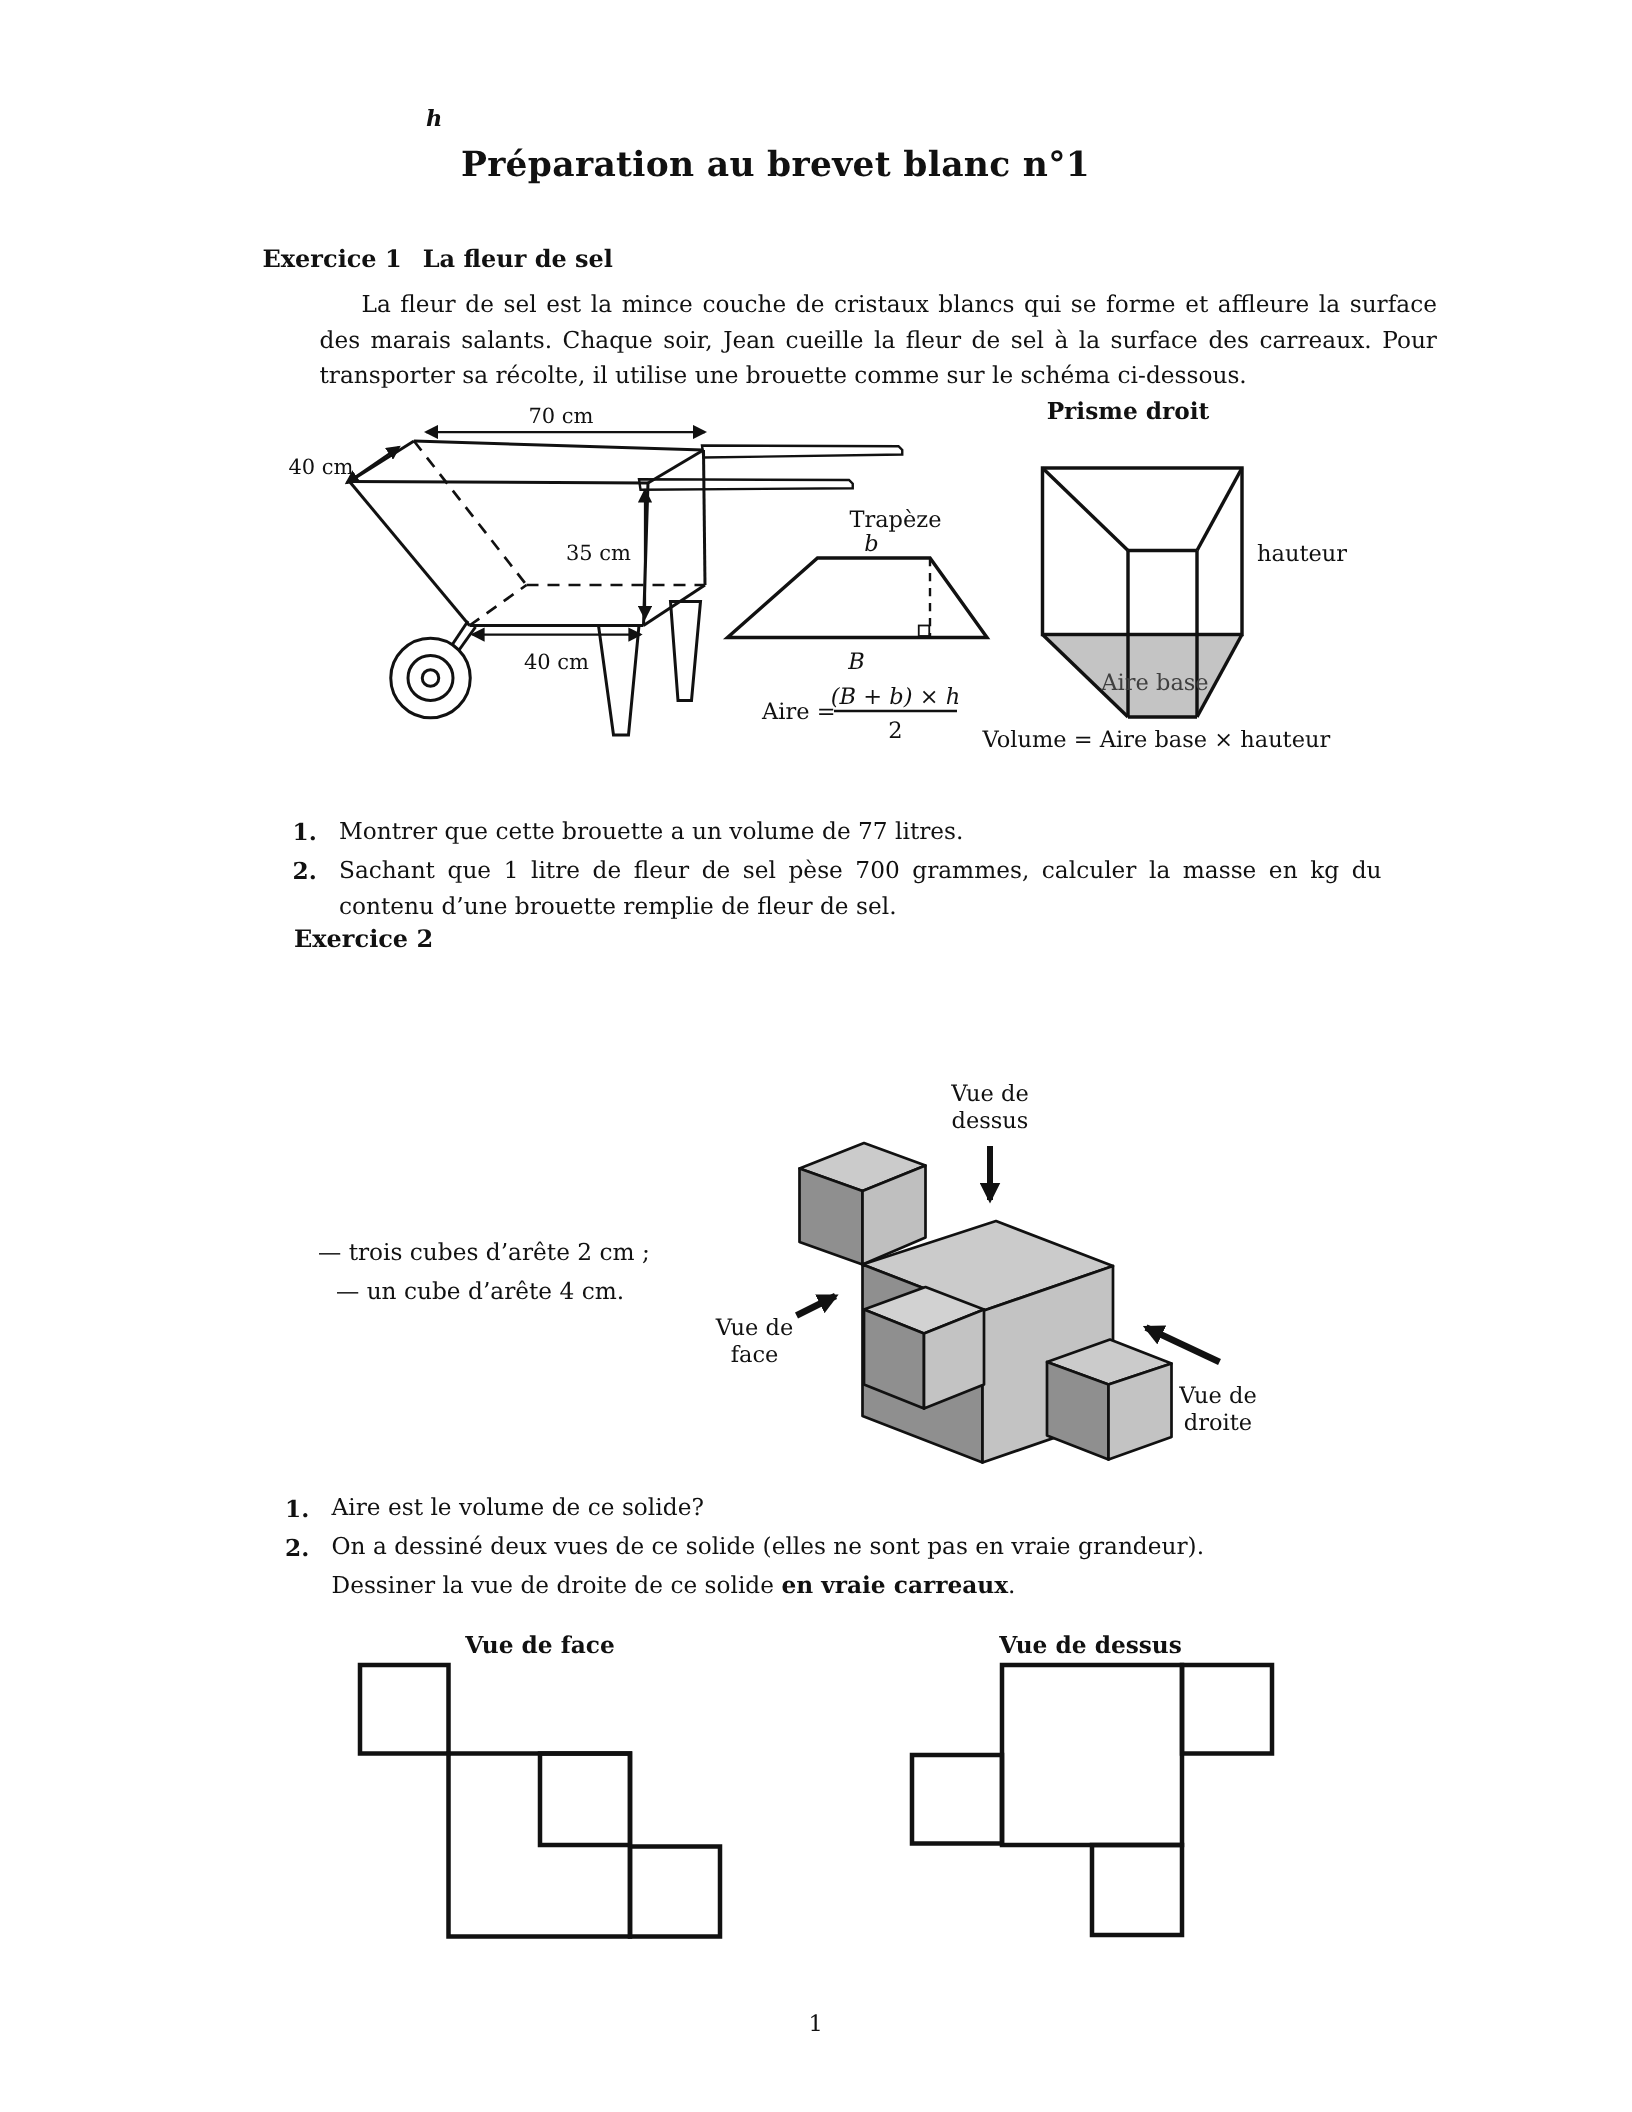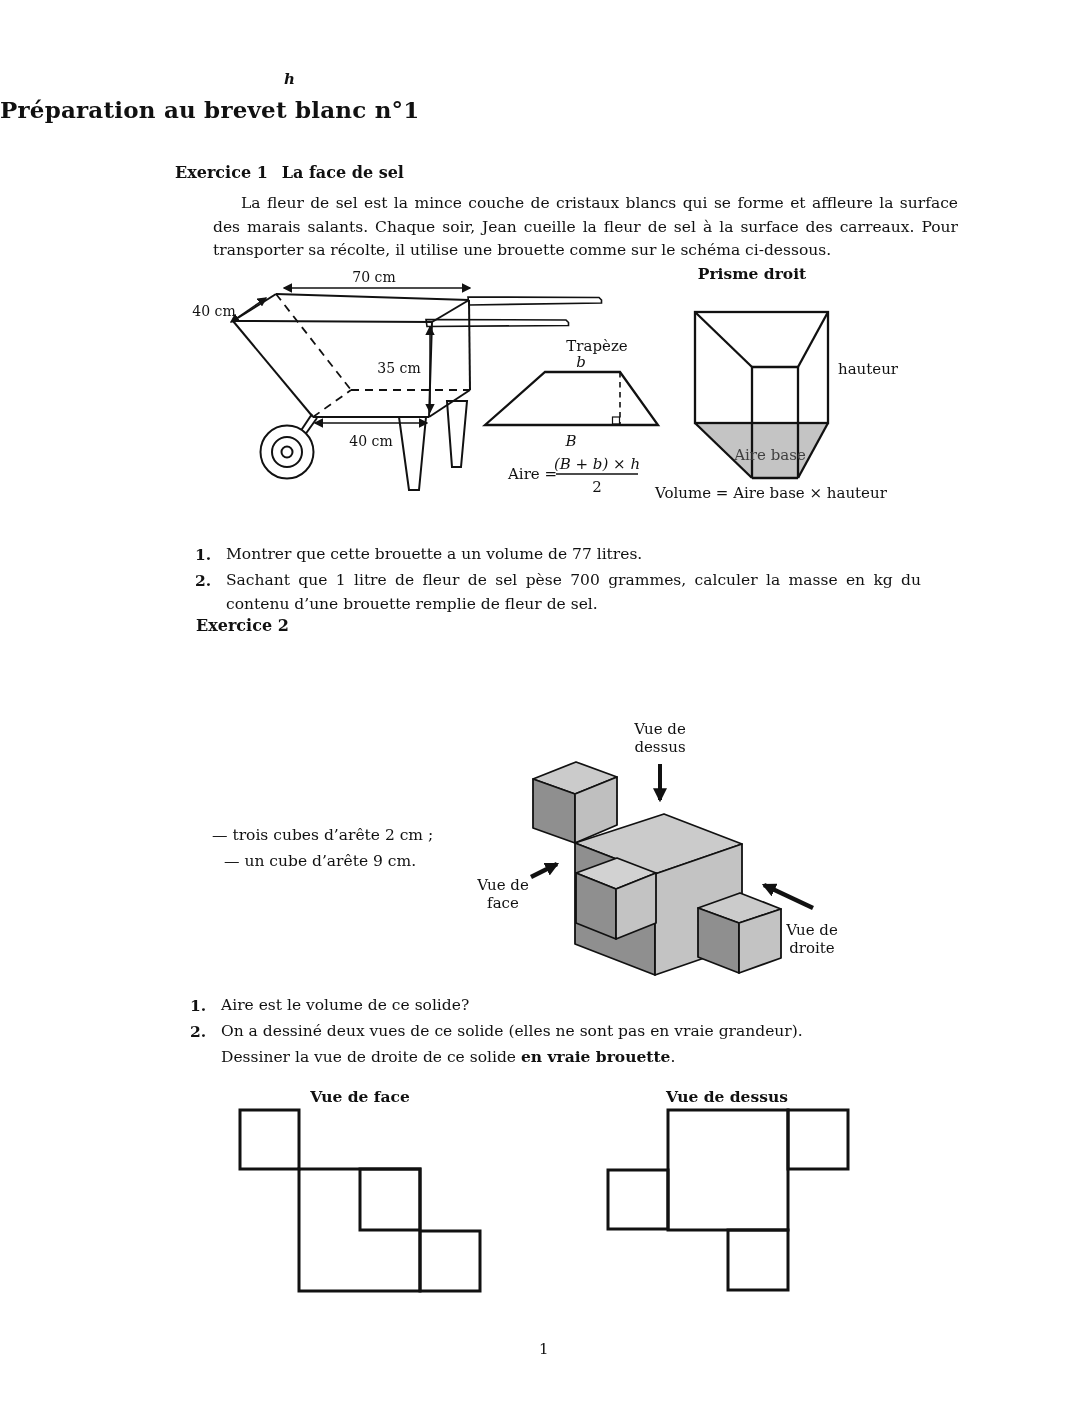--- a/index.html
+++ b/index.html
@@ -3,21 +3,21 @@
 <meta charset="utf-8">
 <style>
   html,body{margin:0;padding:0;background:#ffffff;}
   #page{
     position:relative;width:1088px;height:1408px;background:#ffffff;
     font-family:"DejaVu Serif","Liberation Serif",serif;color:#111;
     overflow:hidden;
   }
   .abs{position:absolute;}
   .stray-h{font-style:italic;font-weight:bold;font-size:15px;}
-  .doc-title{width:1034px;text-align:left;font-size:23px;font-weight:bold;letter-spacing:.2px;}
+  .doc-title{width:1034px;text-align:center;font-size:23px;font-weight:bold;letter-spacing:.2px;}
   .ex-head{font-size:16px;font-weight:bold;}
   .ex-head .gap{display:inline-block;width:14px;}
   .body-text{font-size:15.5px;line-height:23.5px;text-align:justify;margin-left:40px;}
   .indent{text-indent:28px;}
   .qrow{font-size:15.5px;line-height:23.5px;}
   .qrow .qnum{position:absolute;left:0;top:0;font-weight:bold;}
   .qrow .qtext{display:block;padding-left:31px;text-align:justify;}
   .pagenum{font-size:15px;}
   svg text{font-family:"DejaVu Serif","Liberation Serif",serif;fill:#111;}
   .lbl{font-size:15px;}
@@ -29,21 +29,21 @@
 </head>
 <body>
 
 <div id="page">
 
   <div class="abs stray-h" style="left:284px;top:70px;">h</div>
 
   <div class="abs doc-title" style="left:0;top:96px;">Préparation au brevet blanc n°1</div>
 
   <div class="abs ex-head" style="left:175px;top:163px;">
-    <span>Exercice 1</span><span class="gap"></span><span>La face de sel</span>
+    <span>Exercice 1</span><span class="gap"></span><span>La fleur de sel</span>
   </div>
 
   <div class="abs body-text indent" style="left:173px;top:192px;width:745px;">La fleur de sel est la mince couche de cristaux blancs qui se forme et affleure la surface des marais salants. Chaque soir, Jean cueille la fleur de sel à la surface des carreaux. Pour transporter sa récolte, il utilise une brouette comme sur le schéma ci-dessous.</div>
 
   <svg class="abs" style="left:180px;top:260px;" width="730" height="250" viewBox="180 260 730 250">
     <defs>
       <marker id="dimA" viewBox="0 0 10 10" refX="8.5" refY="5" markerWidth="9.5" markerHeight="9.5" orient="auto-start-reverse" markerUnits="userSpaceOnUse">
           <path d="M0,0L10,5L0,10Z" fill="#111"></path>
         </marker>
     </defs>
@@ -129,21 +129,21 @@
     <span class="qtext">Montrer que cette brouette a un volume de 77 litres.</span>
   </div>
   <div class="abs qrow" style="left:195px;top:569px;width:726px;">
     <span class="qnum">2.</span>
     <span class="qtext">Sachant que 1 litre de fleur de sel pèse 700 grammes, calculer la masse en kg du contenu d’une brouette remplie de fleur de sel.</span>
   </div>
 
   <div class="abs ex-head" style="left:196px;top:616px;">Exercice 2</div>
 
   <div class="abs qrow" style="left:212px;top:824px;">— trois cubes d’arête 2 cm ;</div>
-  <div class="abs qrow" style="left:224px;top:850px;">— un cube d’arête 9 cm.</div>
+  <div class="abs qrow" style="left:224px;top:850px;">— un cube d’arête 4 cm.</div>
 
   <svg class="abs" style="left:470px;top:700px;" width="440" height="290" viewBox="470 700 440 290">
     <defs>
       <marker id="bigA" viewBox="0 0 12 12" refX="10" refY="6" markerWidth="14" markerHeight="14" orient="auto" markerUnits="userSpaceOnUse">
           <path d="M0,0L12,6L0,12Z" fill="#111"></path>
         </marker>
     </defs>
 
     <g stroke="#111" stroke-width="1.8" stroke-linejoin="round">
       <polygon points="533,779 576,762 617,777 575,794" fill="#cbcbcb"></polygon>
@@ -183,21 +183,21 @@
 
   <div class="abs qrow" style="left:190px;top:994px;width:732px;">
     <span class="qnum">1.</span>
     <span class="qtext">Aire est le volume de ce solide?</span>
   </div>
   <div class="abs qrow" style="left:190px;top:1020px;width:732px;">
     <span class="qnum">2.</span>
     <span class="qtext">On a dessiné deux vues de ce solide (elles ne sont pas en vraie grandeur).</span>
   </div>
   <div class="abs qrow" style="left:221px;top:1045px;">
-    <span>Dessiner la </span><span style="font-weight:normal">vue de droite</span><span> de ce solide </span><span style="font-weight:bold">en vraie brouette</span><span>.</span>
+    <span>Dessiner la </span><span style="font-weight:normal">vue de droite</span><span> de ce solide </span><span style="font-weight:bold">en vraie carreaux</span><span>.</span>
   </div>
 
   <svg class="abs" style="left:230px;top:1085px;" width="630" height="215" viewBox="230 1085 630 215">
     <text class="lblb" x="360" y="1102" text-anchor="middle">Vue de face</text>
     <g stroke="#111" stroke-width="3" fill="none">
       <rect x="240" y="1110" width="59" height="59"></rect>
       <rect x="299" y="1169" width="121" height="122"></rect>
       <rect x="360" y="1169" width="60" height="61"></rect>
       <rect x="420" y="1231" width="60" height="60"></rect>
     </g>

